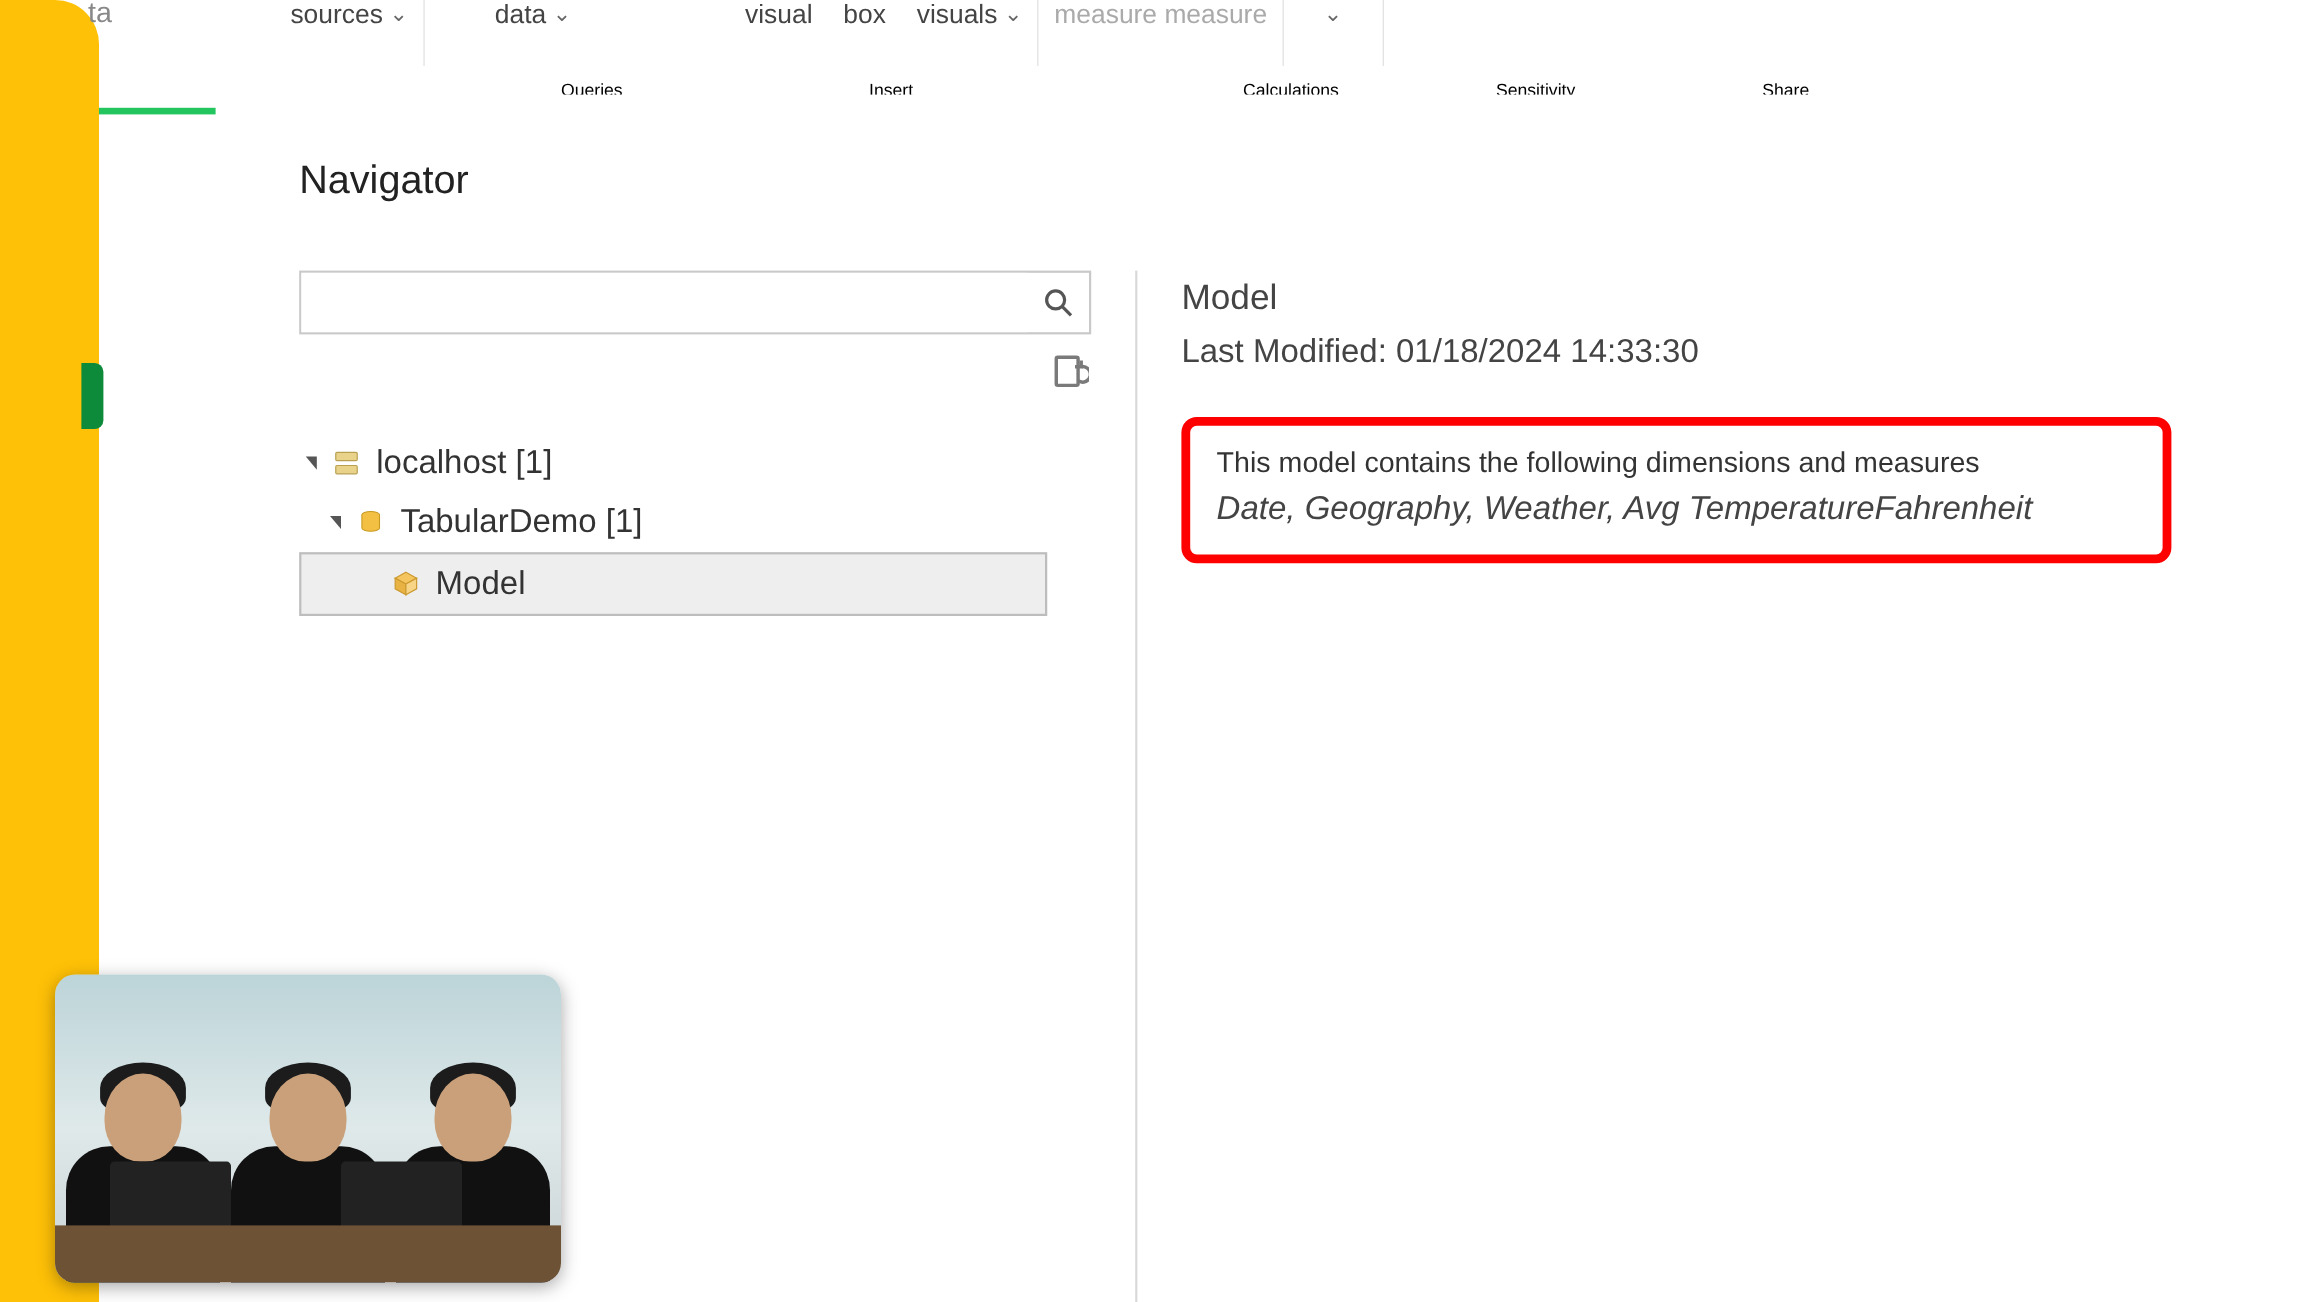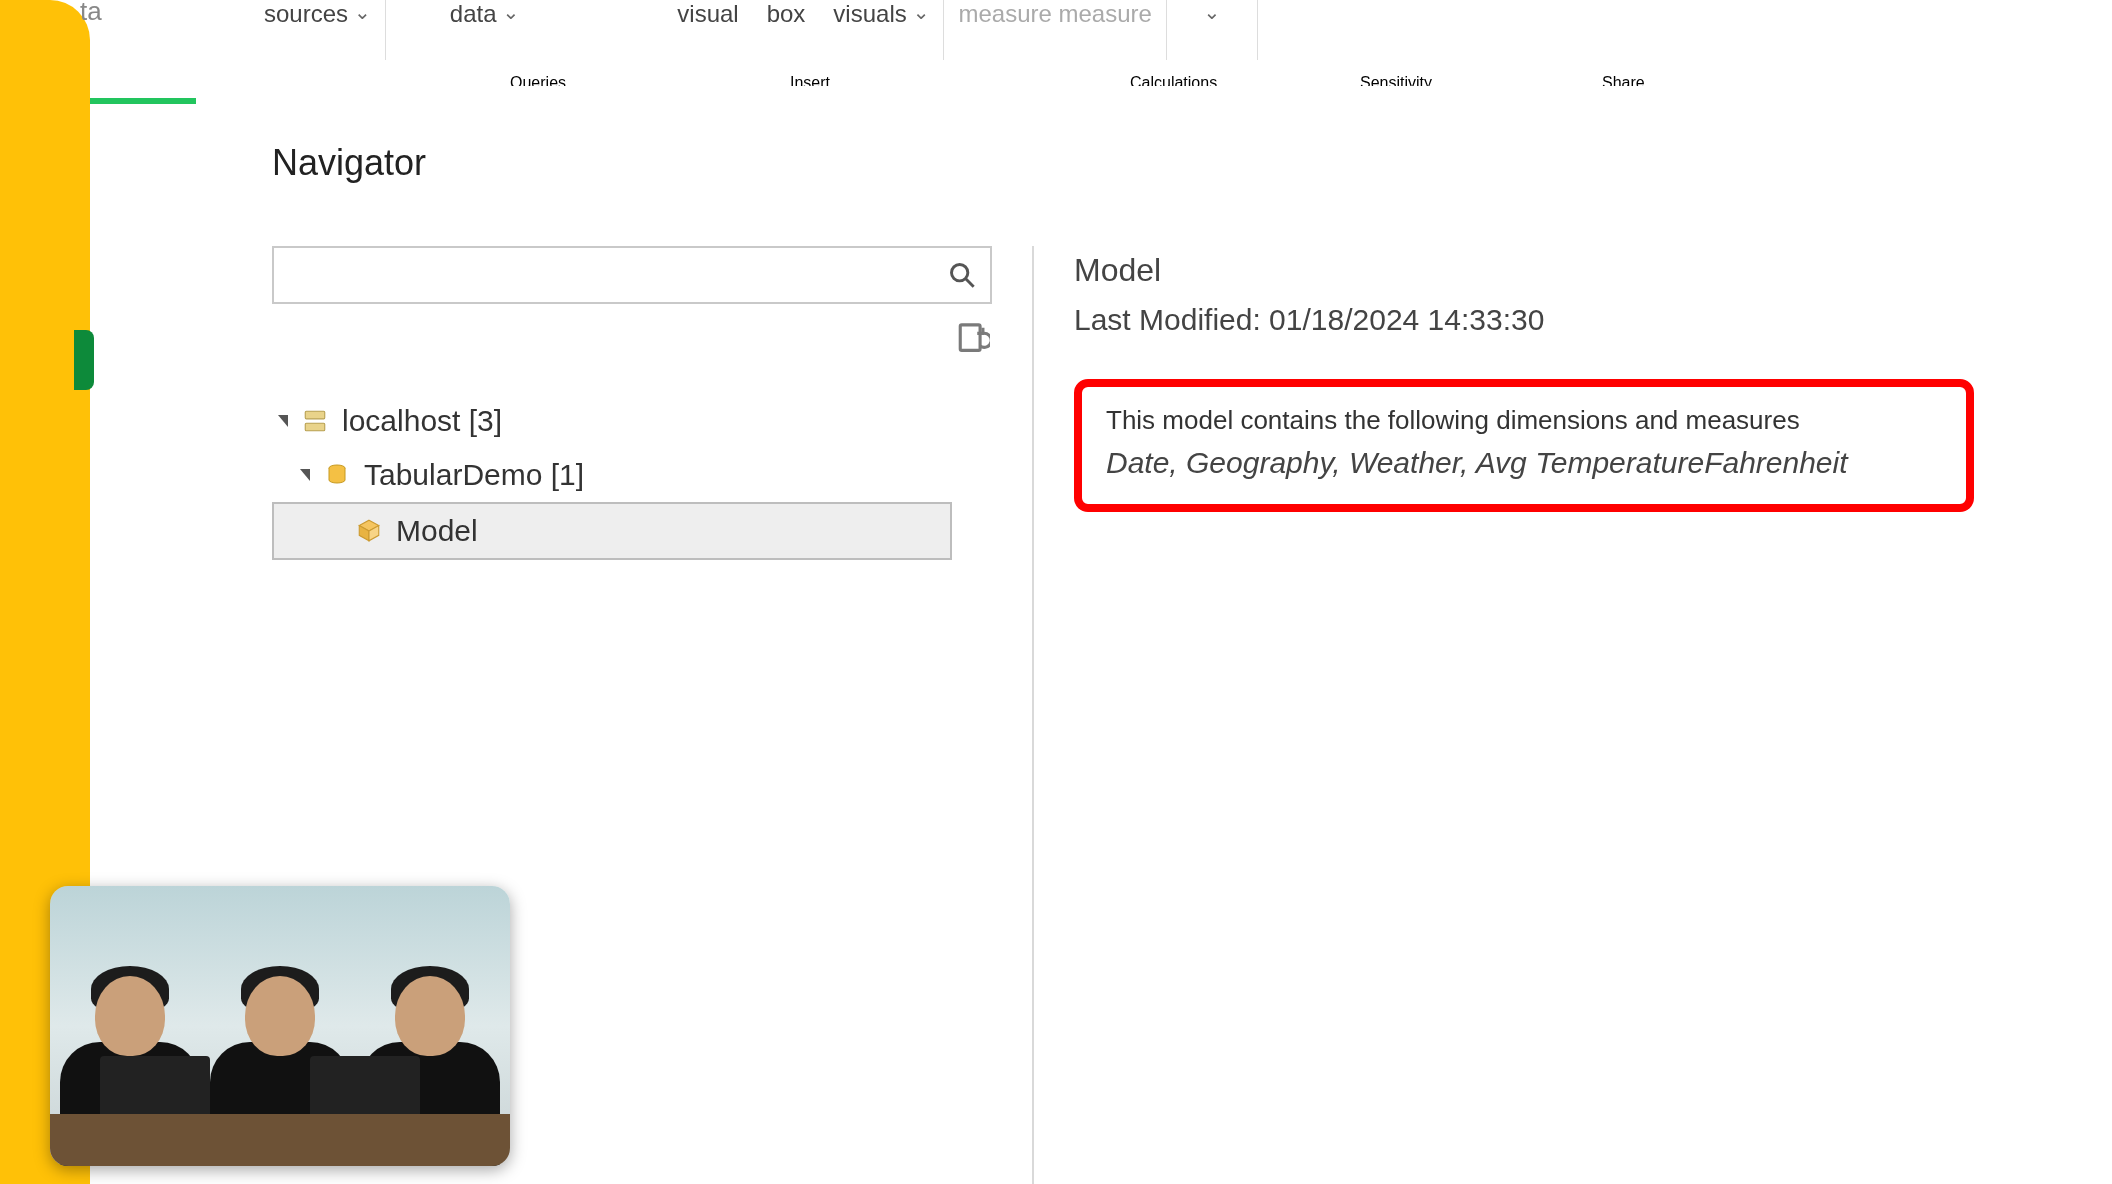--- a/index.html
+++ b/index.html
@@ -317,21 +317,21 @@
 
       <div class="tree">
         <div class="tree-row l1">
           <span class="expander"></span>
           <span class="tree-icon">
             <svg viewBox="0 0 24 24" width="26" height="26">
               <rect x="3" y="3" width="18" height="7" rx="1" fill="#e9d38a" stroke="#b8a050"></rect>
               <rect x="3" y="14" width="18" height="7" rx="1" fill="#e9d38a" stroke="#b8a050"></rect>
             </svg>
           </span>
-          <span class="tree-label">localhost [3]</span>
+          <span class="tree-label">localhost [1]</span>
         </div>
 
         <div class="tree-row l2">
           <span class="expander"></span>
           <span class="tree-icon">
             <svg viewBox="0 0 24 24" width="24" height="24">
               <ellipse cx="12" cy="5" rx="8" ry="3" fill="#f4c044" stroke="#c79a20"></ellipse>
               <path d="M4 5 v12 a8 3 0 0 0 16 0 V5" fill="#f4c044" stroke="#c79a20"></path>
             </svg>
           </span>

